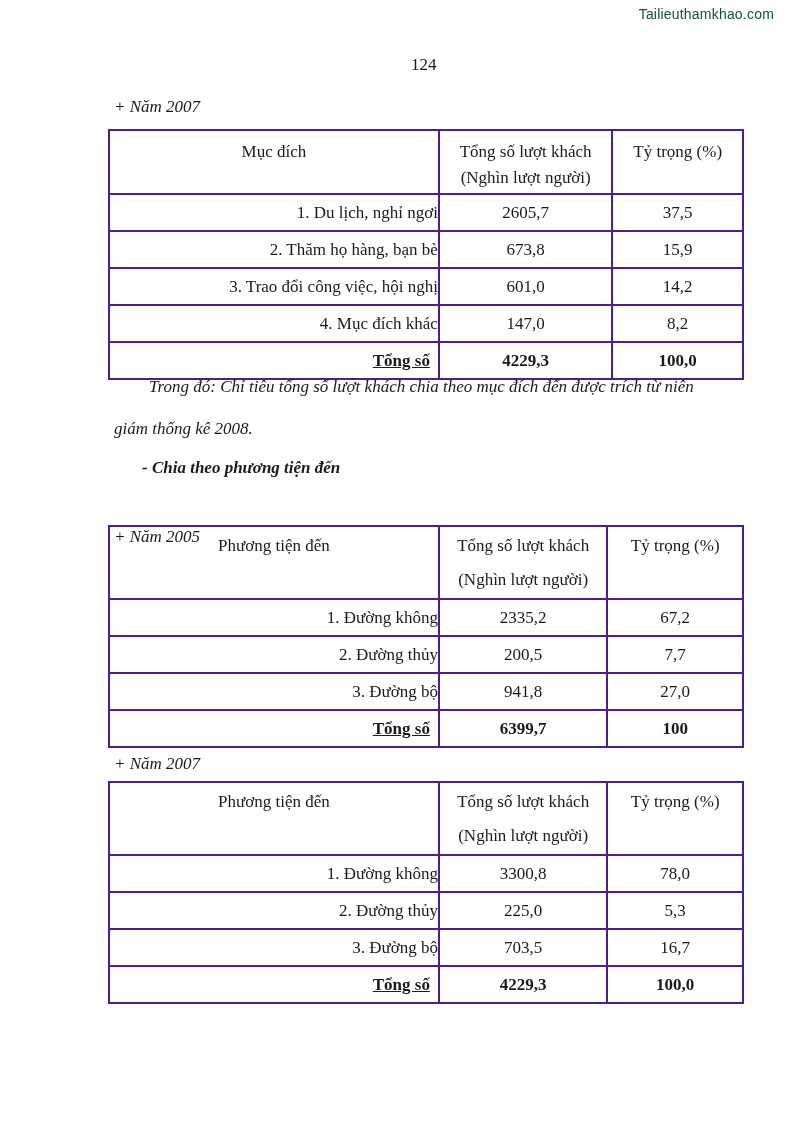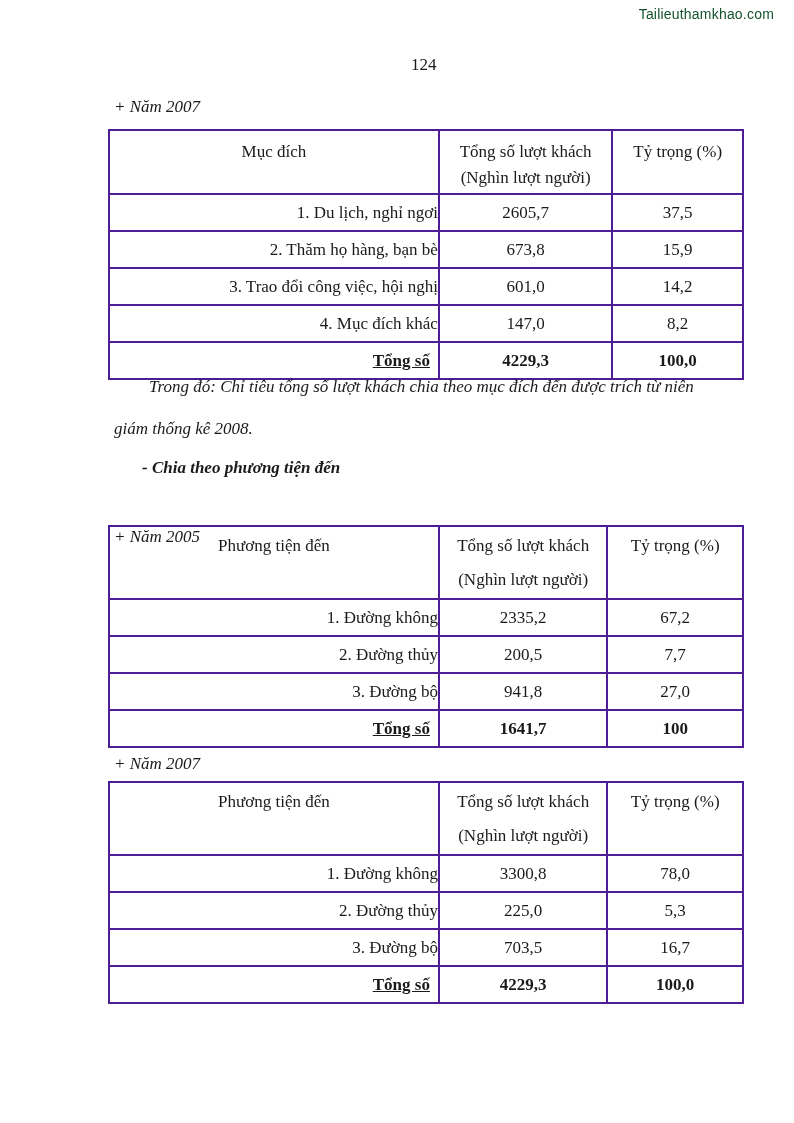--- a/index.html
+++ b/index.html
@@ -113,21 +113,21 @@
     <td class="c-center">200,5</td>
     <td class="c-center">7,7</td>
   </tr>
   <tr style="height:37px;">
     <td class="c-left">3.  Đường bộ</td>
     <td class="c-center">941,8</td>
     <td class="c-center">27,0</td>
   </tr>
   <tr style="height:37px;" class="bold">
     <td class="c-right">Tổng số</td>
-    <td class="c-center">1641,7</td>
+    <td class="c-center">6399,7</td>
     <td class="c-center">100</td>
   </tr>
 </tbody>
   </table>
 
 <div class="line" style="top:754px;">+ Năm 2007</div>
 
 <table class="data" style="left:108px; top:781px; width:636px;">
   <colgroup>
       <col style="width:331px">

